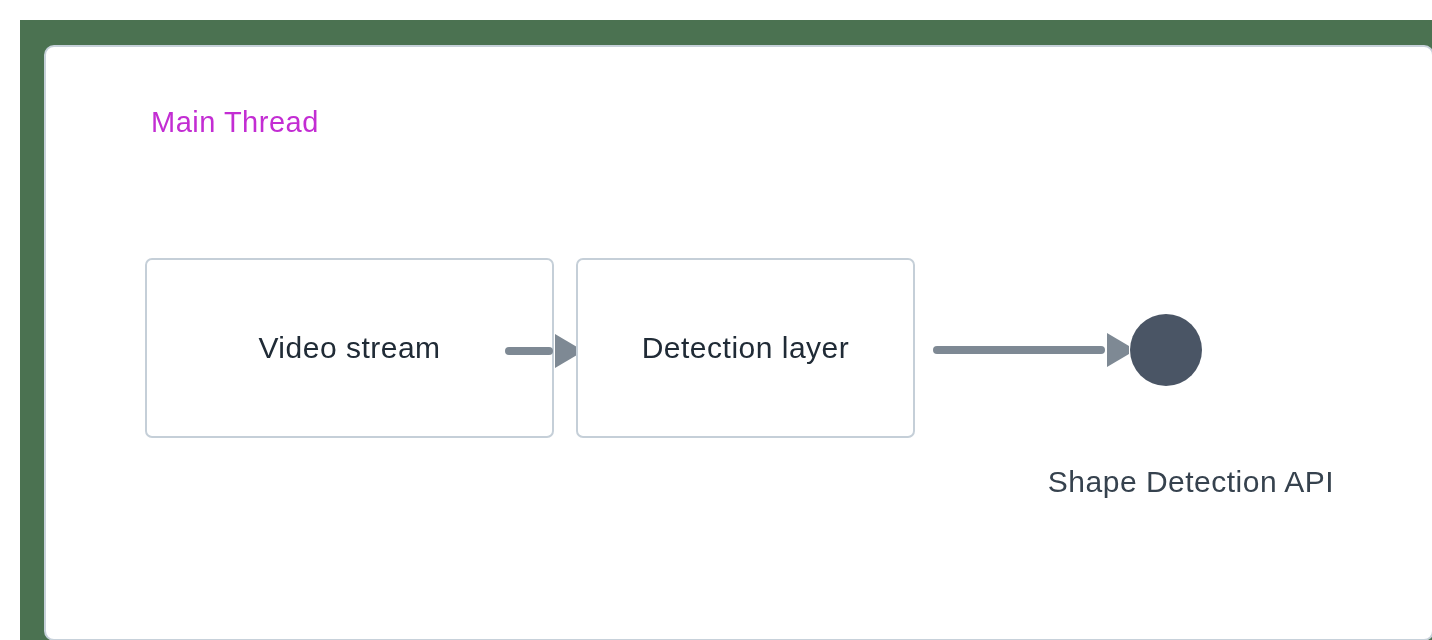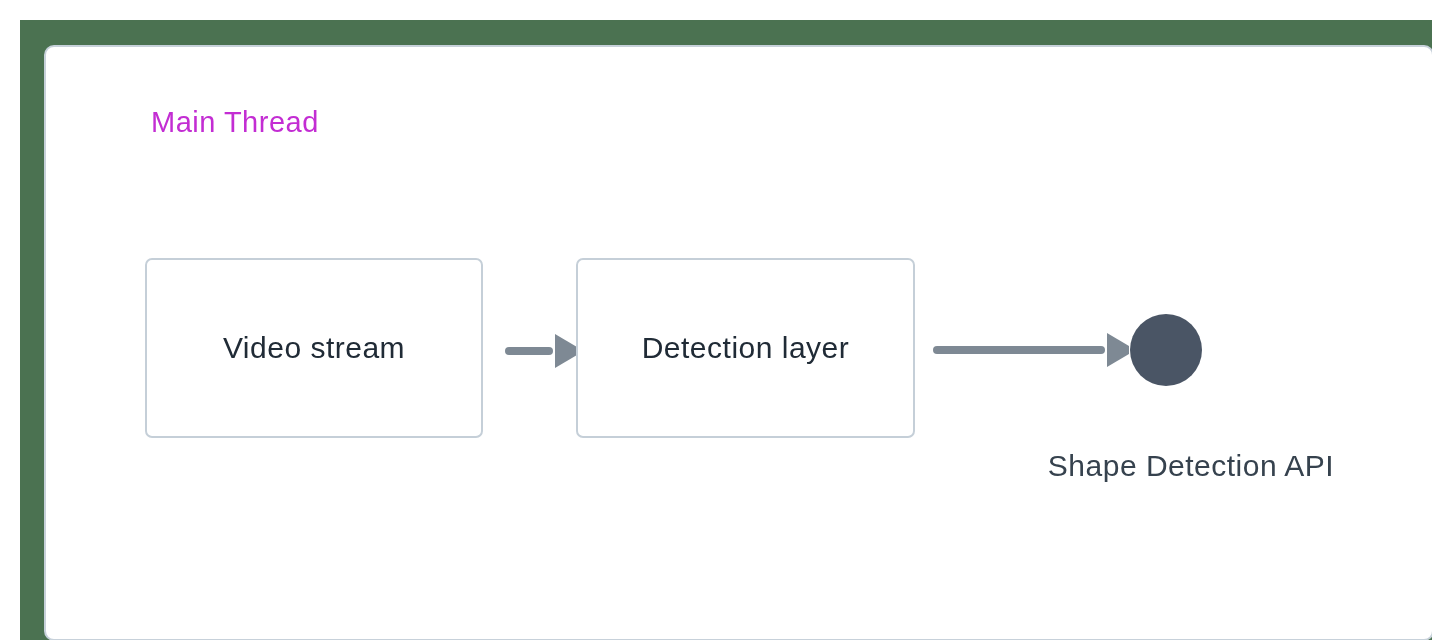--- a/index.html
+++ b/index.html
@@ -51,21 +51,21 @@
     display: flex;
     align-items: center;
     justify-content: center;
   }
   .node-box .node-label {
     font-size: 30px;
     color: var(--node-text);
     letter-spacing: 0.5px;
     white-space: nowrap;
   }
-  .box1 { left: 95px;  width: 338px; }
+  .box1 { left: 95px;  width: 409px; }
   .box2 { left: 526px; width: 339px; }
   .arrow {
     position: absolute;
     display: flex;
     align-items: center;
     height: 26px;
   }
   .arrow1 { left: 447px; top: 287px; }
   .arrow2 { left: 875px; top: 286px; }
   .arrow .shaft {
@@ -84,21 +84,21 @@
   }
   .api-circle {
     position: absolute;
     left: 1080px; top: 263px;
     width: 72px; height: 72px;
     border-radius: 50%;
     background: var(--circle-fill);
   }
   .api-label {
     position: absolute;
-    left: 960px; top: 394px;
+    left: 960px; top: 410px;
     width: 362px;
     text-align: center;
     font-size: 30px;
     color: var(--api-label);
     letter-spacing: 0.5px;
     white-space: nowrap;
   }
 </style>
 </head>
 <body>

